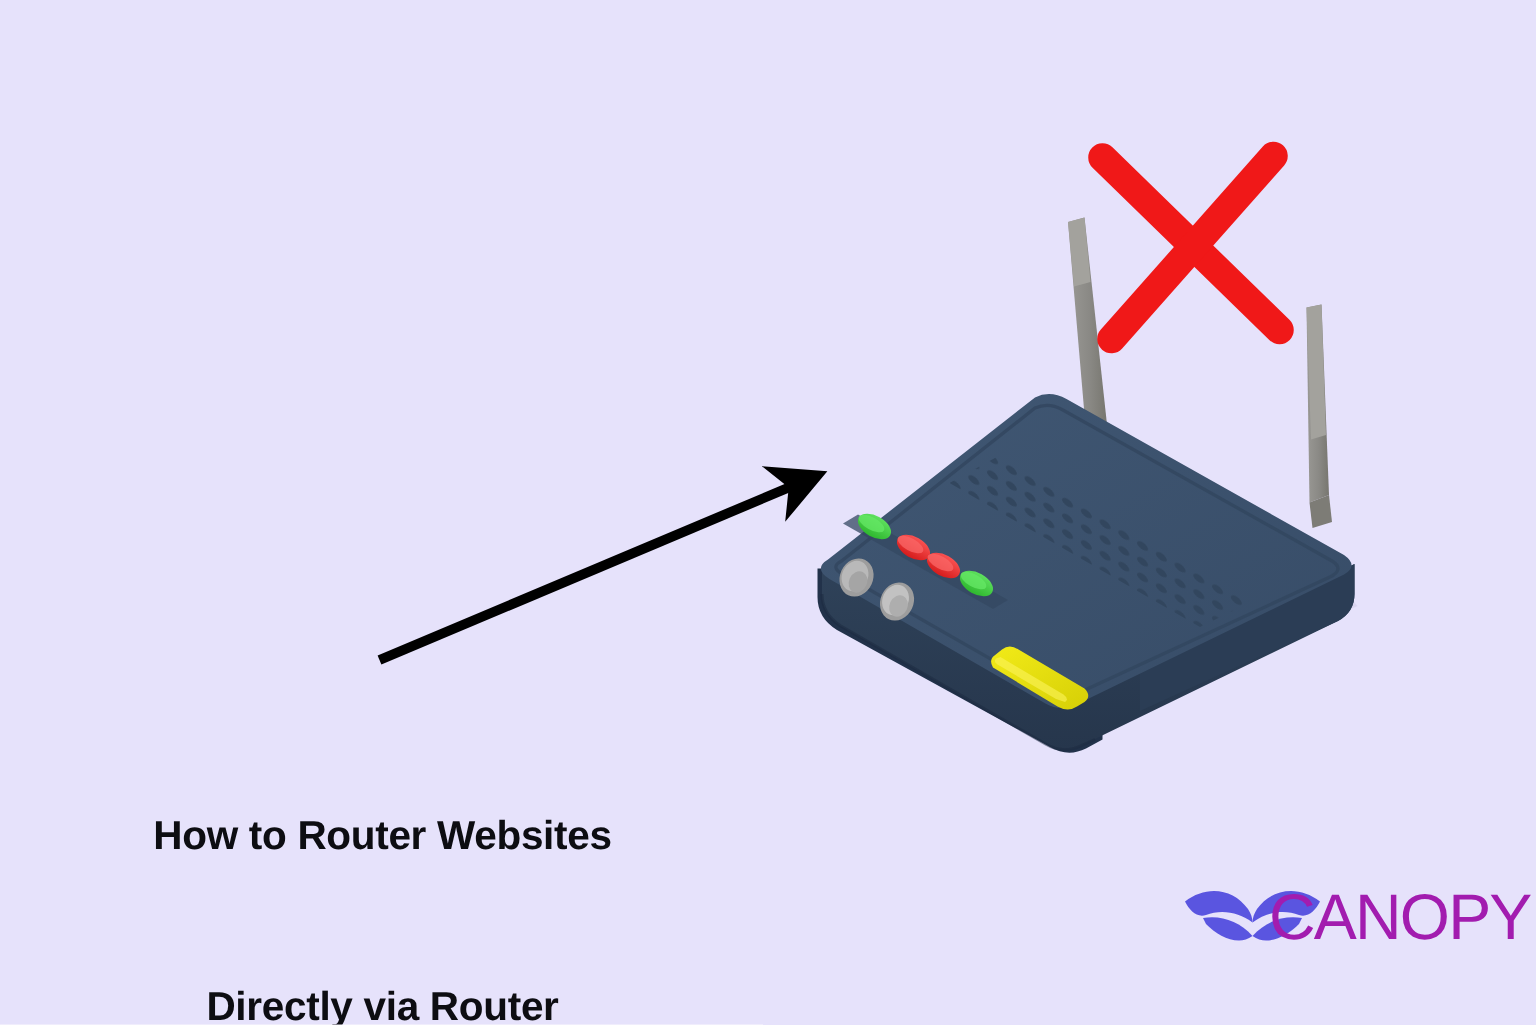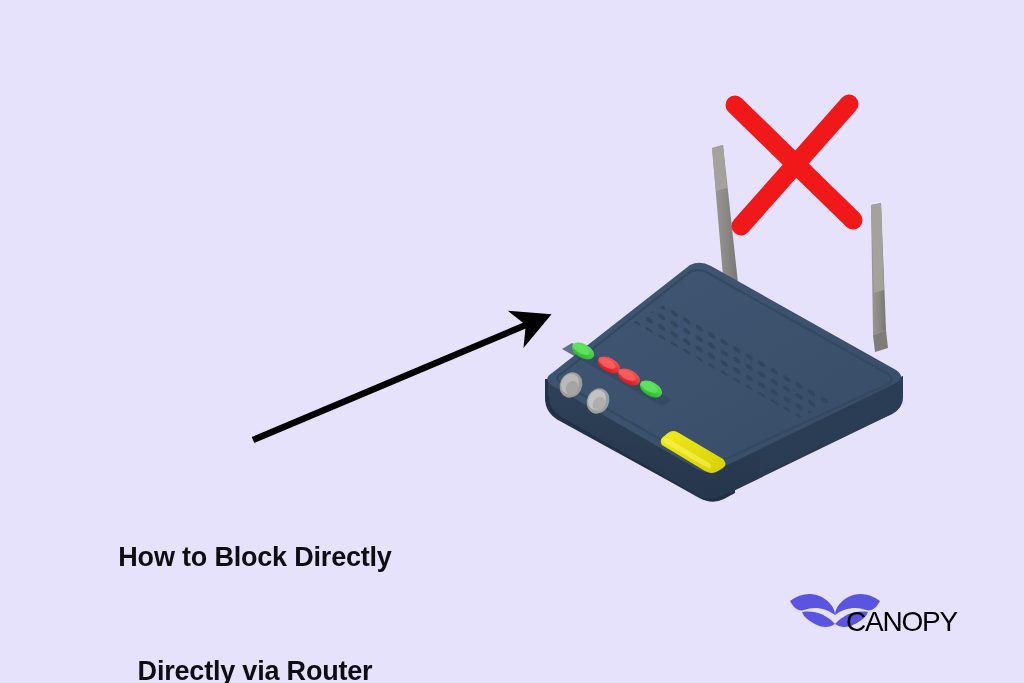--- a/index.html
+++ b/index.html
@@ -39,27 +39,27 @@
   .logo-wrap {
     position: absolute;
     left: 786px;
     top: 583px;
     width: 198px;
     height: 48px;
   }
   .logo-text {
     position: absolute;
     left: 60px;
-    top: 16px;
+    top: 6px;
     font-family: "Liberation Sans", sans-serif;
     font-weight: normal;
-    font-size: 28px;
+    font-size: 43px;
     line-height: 46px;
     letter-spacing: -1.2px;
-    color: #000000;
+    color: #a21caf;
   }
 </style>
 </head>
 <body>
 
 <div id="stage" style="background: rgb(230, 226, 251);">
 
   <svg id="artboard" viewBox="0 0 1024 683" width="1024" height="683">
 
     <defs>
@@ -238,21 +238,21 @@
                C 44 36, 41 37, 38 37
                C 30 37, 22 32, 16 26 Z" fill="#5a55e0"></path>
       <path d="M 80 22
                C 68 20, 56 24, 47 34
                C 50 36, 53 37, 56 37
                C 64 37, 72 32, 78 26 Z" fill="#5a55e0"></path>
     </g>
   </svg>
 
   <div class="headline">
-    <div>How to Block Directly</div>
+    <div>How to Router Websites</div>
     <div>Directly via Router</div>
   </div>
 
   <div class="logo-wrap">
     <div class="logo-text">CANOPY</div>
   </div>
 
 </div>
 
 </body></html>

